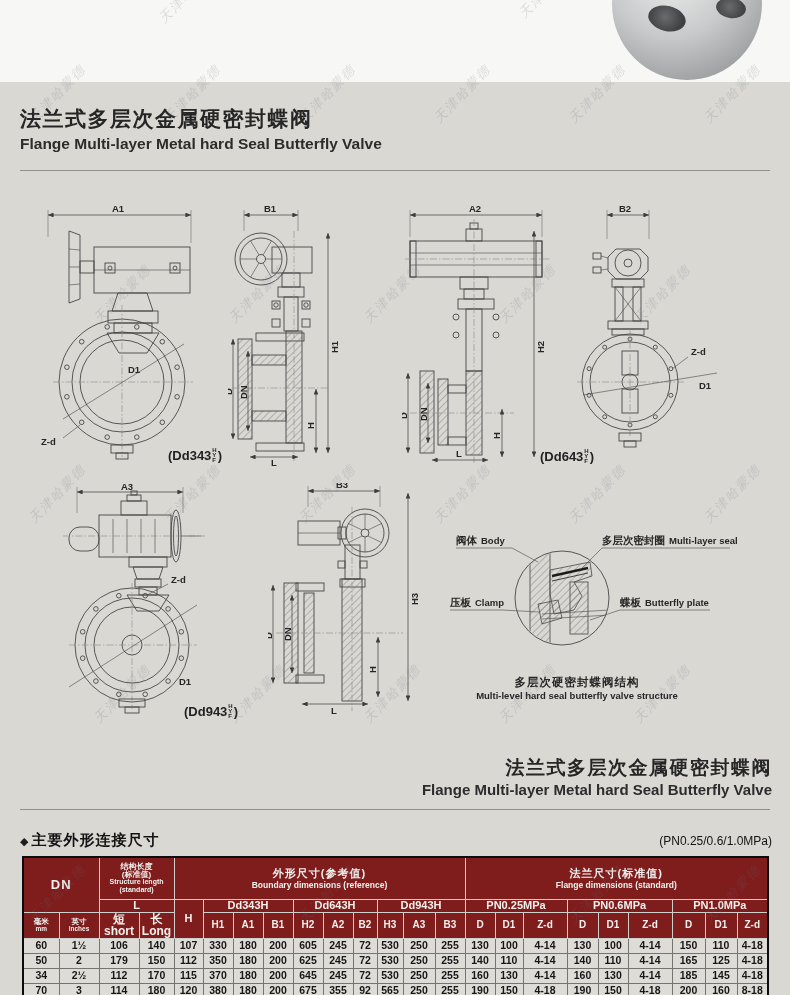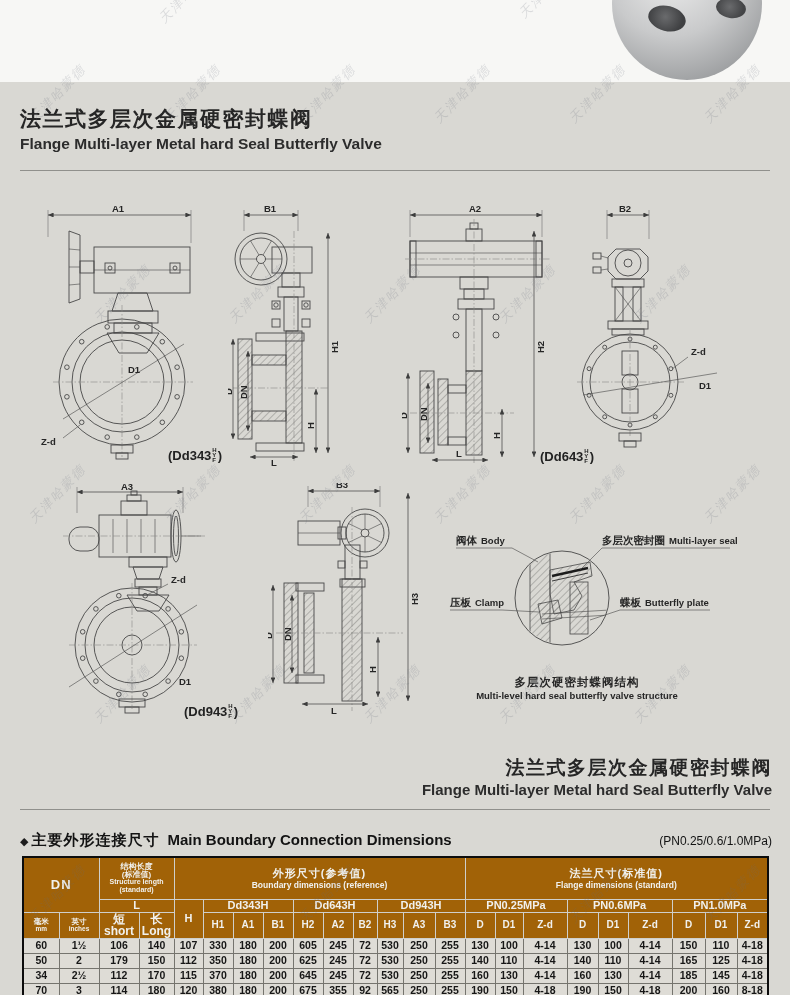--- a/index.html
+++ b/index.html
@@ -27,28 +27,28 @@
   .title-block{position:absolute;left:20px;top:106px;width:750px;z-index:3}
   .t-zh{font-size:21px;font-weight:700;color:#262626;letter-spacing:1.5px;line-height:26px}
   .t-en{font-size:15.5px;font-weight:700;color:#2c2c2c;line-height:20px;margin-top:2px}
   .rule{position:absolute;left:20px;width:750px;height:1px;background:#90908c;z-index:3}
   .title-block2{position:absolute;left:20px;top:756px;width:752px;text-align:right;z-index:3}
   .t2-zh{font-size:19px;font-weight:700;color:#262626;letter-spacing:1.5px;line-height:23px}
   .t2-en{font-size:15px;font-weight:700;color:#2c2c2c;line-height:19px;margin-top:1px}
   
   .section-hdr{position:absolute;left:20px;top:831px;width:752px;z-index:3;display:flex;align-items:baseline}
   .sec-marker{font-size:11px;color:#1d1d1d;margin-right:3px}
-  .sec-zh{font-size:15px;font-weight:700;color:#131313;letter-spacing:1px;margin-right:8px}
+  .sec-zh{font-size:15px;font-weight:700;color:#131313;letter-spacing:1px;margin-right:20px}
   .sec-en{font-size:15px;font-weight:700;color:#131313}
   .sec-pn{margin-left:auto;font-size:12px;font-weight:400;color:#131313}
   
   table.spec{position:absolute;left:22px;top:856px;width:746px;border-collapse:collapse;table-layout:fixed;z-index:4;
     font-family:"Liberation Sans",sans-serif;}
   table.spec{border:2px solid #0c0c0c}
-  .spec thead th,.spec thead td{background:#a16207;color:#f1f1ee;border:1px solid #cfcfcb;
+  .spec thead th,.spec thead td{background:#7f1d1d;color:#f1f1ee;border:1px solid #cfcfcb;
     font-weight:700;text-align:center;vertical-align:middle;padding:0;line-height:1.05}
   .spec tbody td{background:#dedcd6;color:#161616;border:1px solid #75746e;
     font-size:10.5px;font-weight:700;text-align:center;vertical-align:middle;padding:0;line-height:1}
   .spec tbody tr{height:15px}
   .hrow1{height:42px}.hrow2{height:13px}.hrow3{height:15px}
   .th-dn{font-size:13px;letter-spacing:1px}
   .th-struct div{font-size:7px;line-height:7.5px}
   .th-struct .zh1{font-size:8px}
   .banner-zh{font-size:11px;letter-spacing:1px;line-height:13px}
   .banner-en{font-size:8.5px;font-weight:700;line-height:10px}
@@ -488,21 +488,20 @@
 
 <div class="title-block2">
   <div class="t2-zh">法兰式多层次金属硬密封蝶阀</div>
   <div class="t2-en">Flange Multi-layer Metal hard Seal Butterfly Valve</div>
 </div>
 <div class="rule" style="top:809px"></div>
 
 <div class="section-hdr">
   <span class="sec-marker">◆</span>
   <span class="sec-zh">主要外形连接尺寸</span>
-  <span class="sec-en">Main Boundary Connection Dimensions</span>
   <span class="sec-pn">(PN0.25/0.6/1.0MPa)</span>
 </div>
 
 <table class="spec">
   <colgroup>
     <col style="width:36px">
       <col style="width:40px">
       <col style="width:40px">
       <col style="width:35px">
     <col style="width:29px">

